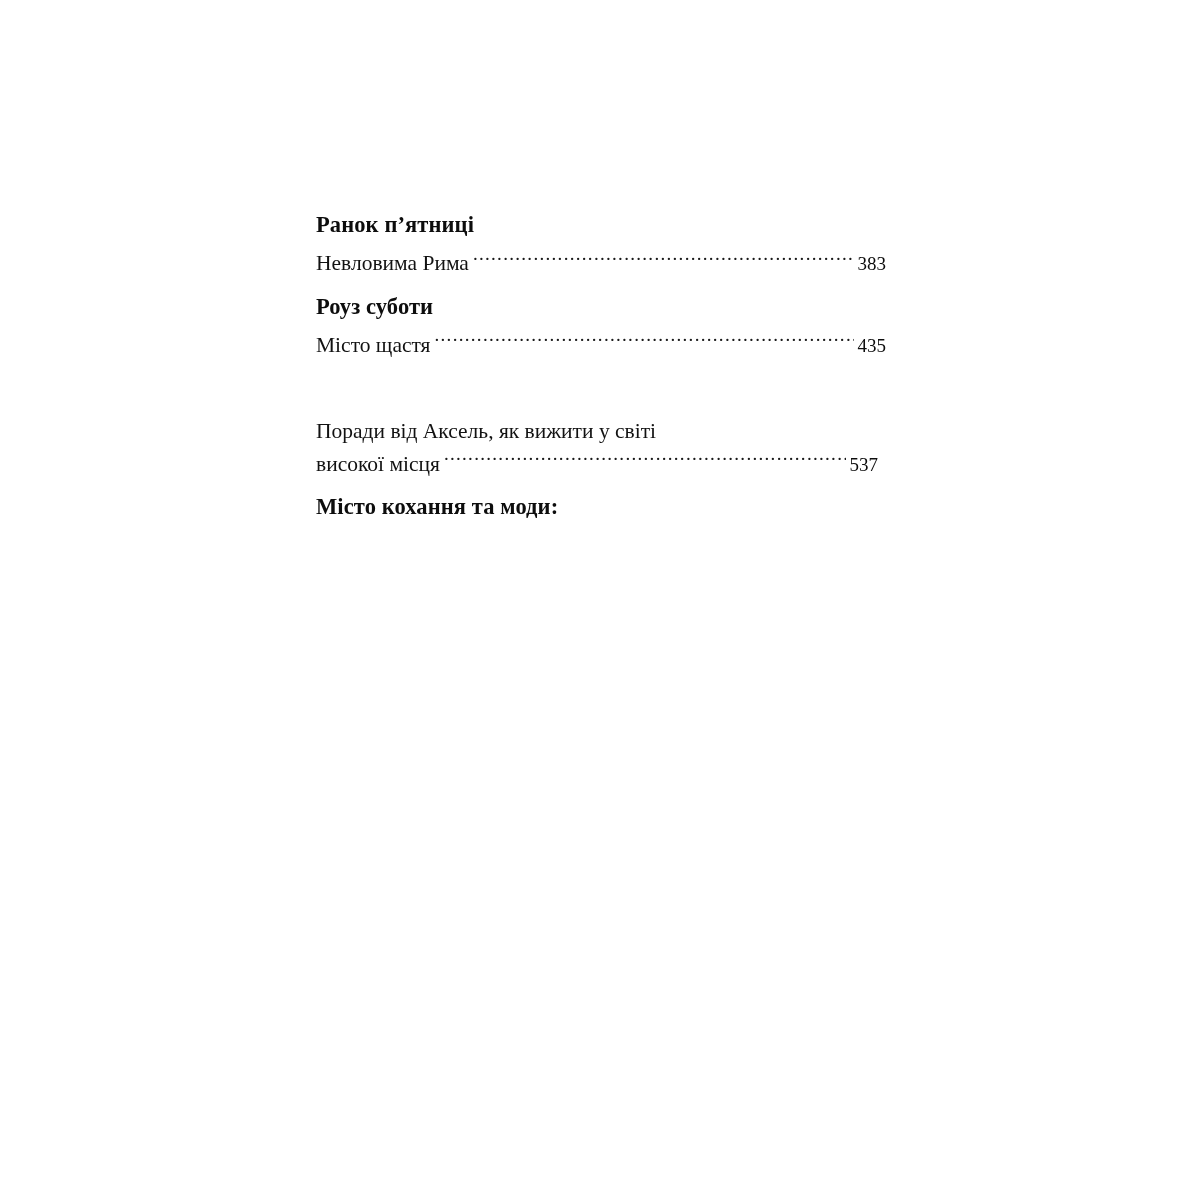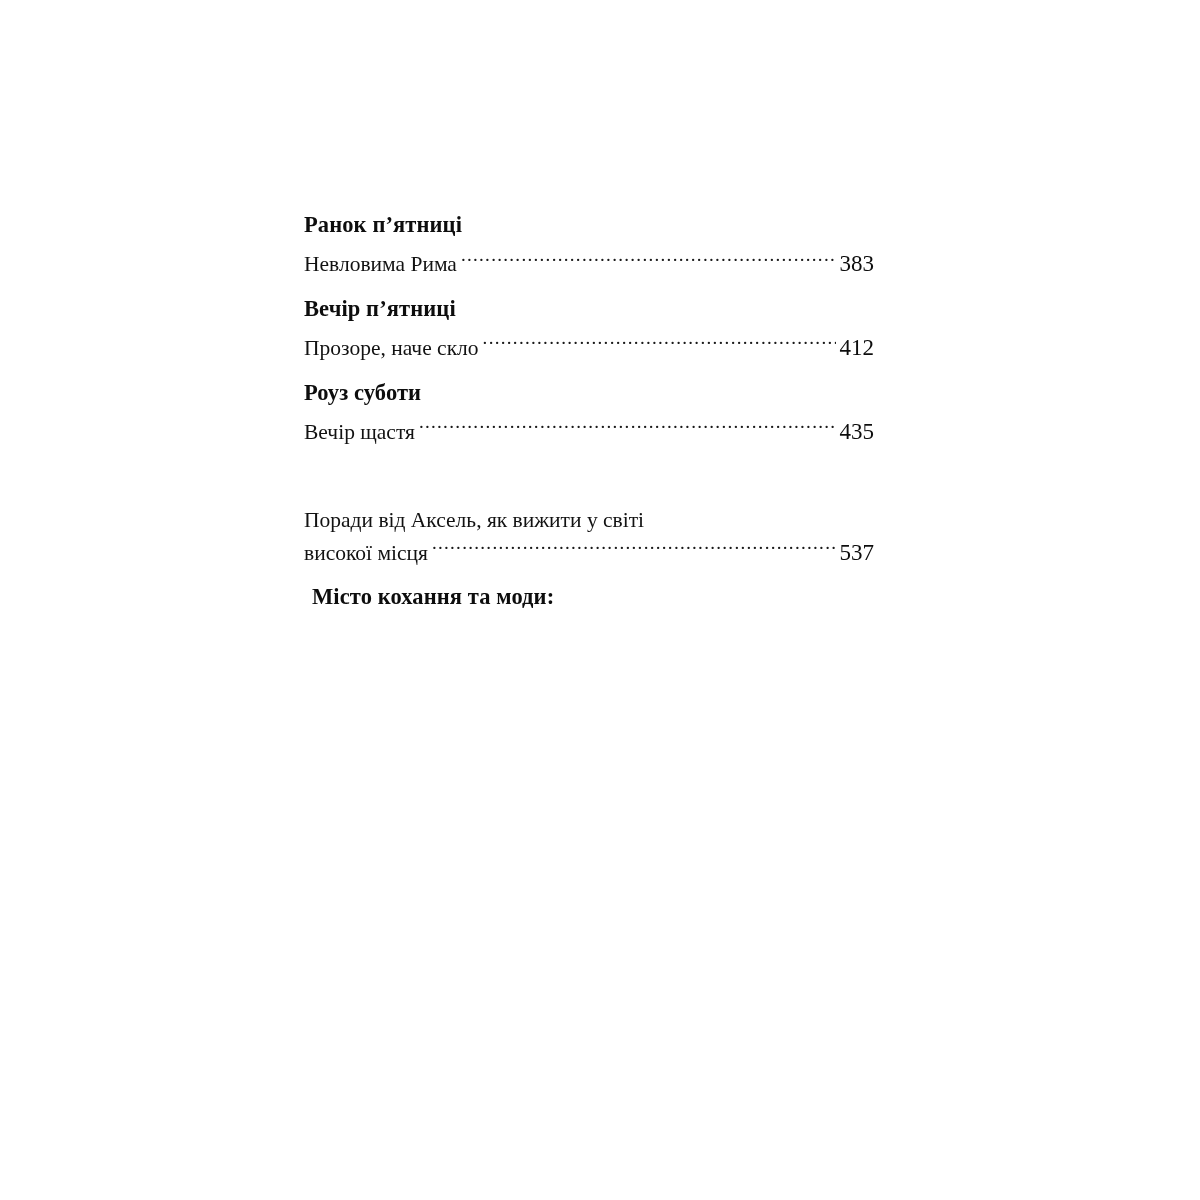--- a/index.html
+++ b/index.html
@@ -20,21 +20,21 @@
     position: absolute;
     left: 0;
     top: 0;
     width: 1200px;
     height: 1200px;
     background: #ffffff;
   }
 
   .toc {
     position: absolute;
-    left: 304px;
+    left: 316px;
     top: 210px;
     width: 570px;
   }
 
   
   .group {
     margin-bottom: 6px;
   }
 
   .group-heading {
@@ -73,35 +73,35 @@
     position: absolute;
     left: 0;
     bottom: 0.12em;
     white-space: nowrap;
     letter-spacing: 1.3px;
     font-size: 19px;
     color: #1a1a1a;
   }
   .page-num {
     flex: 0 0 auto;
-    font-size: 23px;
+    font-size: 19px;
     color: #0d0d0d;
     text-align: center;
   }
 
   
   .block-gap {
     height: 42px;
   }
 
   
   .entry-multiline {
     font-size: 21.5px;
     line-height: 1.5;
-    margin: 0 0 12px 0;
+    margin: 0 8px 12px 0;
     color: #121212;
   }
   .entry-multiline .first-line {
     display: block;
     white-space: nowrap;
   }
   .entry-multiline .second-line {
     display: flex;
     align-items: baseline;
     white-space: nowrap;
@@ -113,52 +113,43 @@
     align-items: baseline;
     font-size: 21.5px;
     line-height: 1.5;
     margin: 0;
     padding-left: 10px;
     color: #121212;
     white-space: nowrap;
   }
   .heading-tight {
     margin-bottom: 2px;
-    margin-left: 8px;
   }
 </style>
 </head>
 <body>
 
 <div class="page">
 
   <div class="toc">
 
     <div class="group">
       <div class="group-heading">Ранок п’ятниці</div>
       <div class="entry">
         <span class="entry-title">Невловима Рима</span>
         <span class="leader"></span>
         <span class="page-num">383</span>
       </div>
     </div>
 
-    <div class="group">
-      <div class="group-heading">Вечір п’ятниці</div>
-      <div class="entry">
-        <span class="entry-title">Прозоре, наче скло</span>
-        <span class="leader"></span>
-        <span class="page-num">412</span>
-      </div>
-    </div>
 
     <div class="group">
       <div class="group-heading">Роуз суботи</div>
       <div class="entry">
-        <span class="entry-title">Вечір щастя</span>
+        <span class="entry-title">Місто щастя</span>
         <span class="leader"></span>
         <span class="page-num">435</span>
       </div>
     </div>
 
     <div class="block-gap"></div>
 
     <div class="group">
       <div class="entry-multiline">
         <span class="first-line">Поради від Аксель, як вижити у світі</span>

